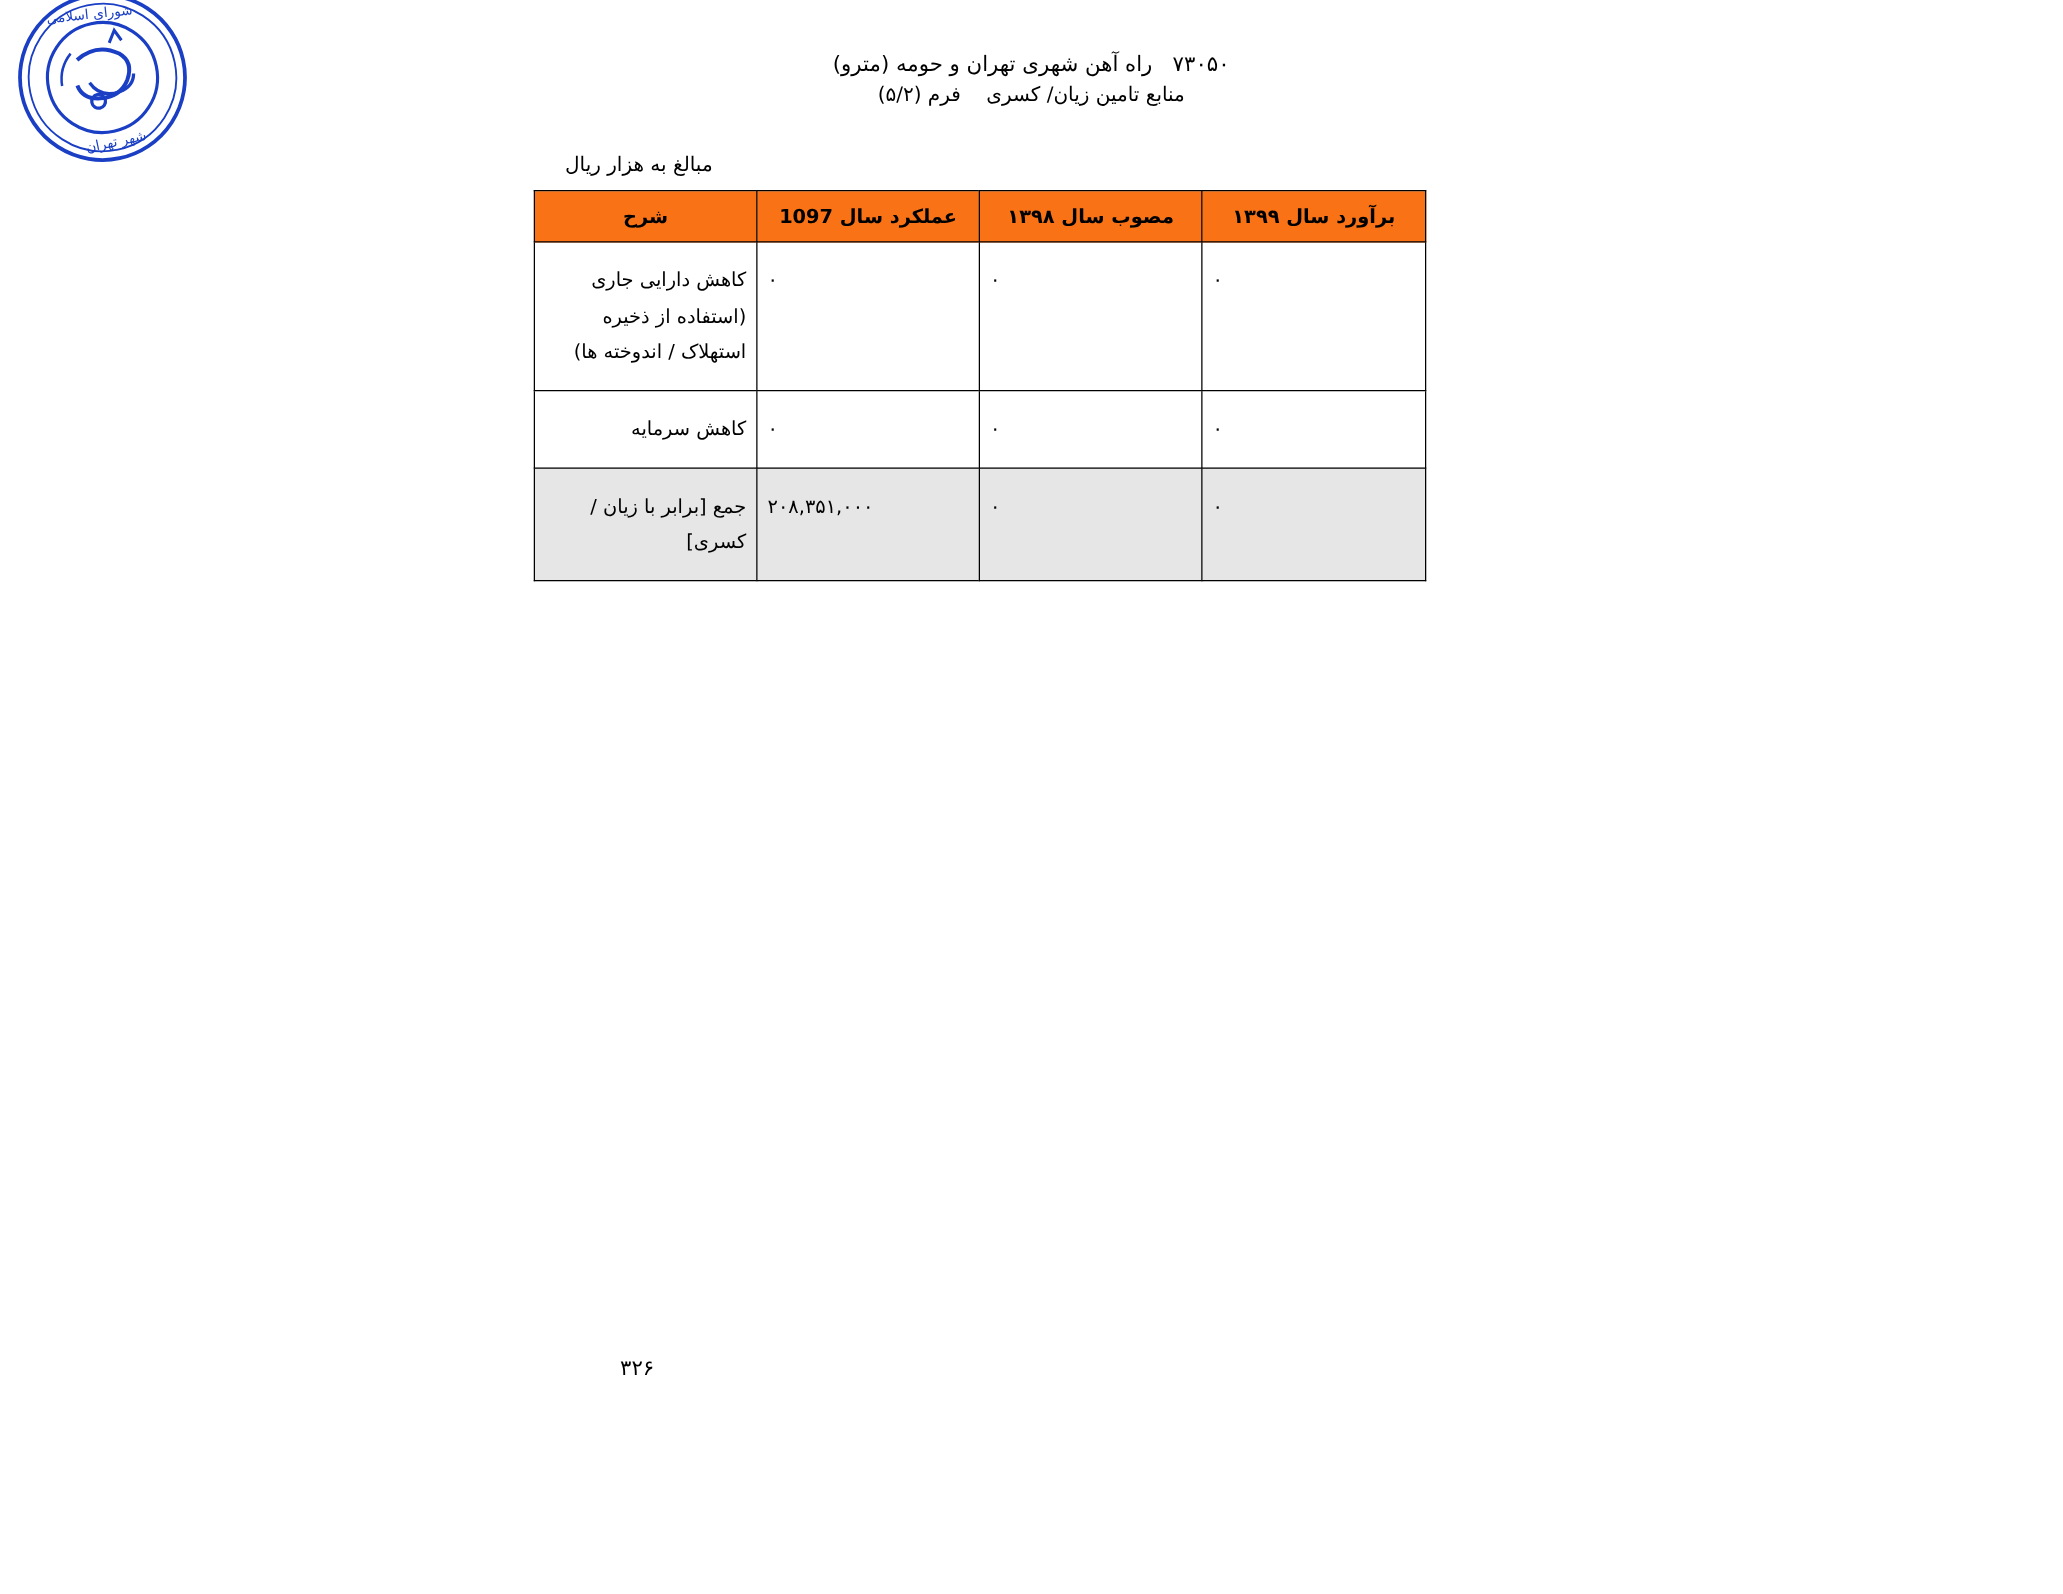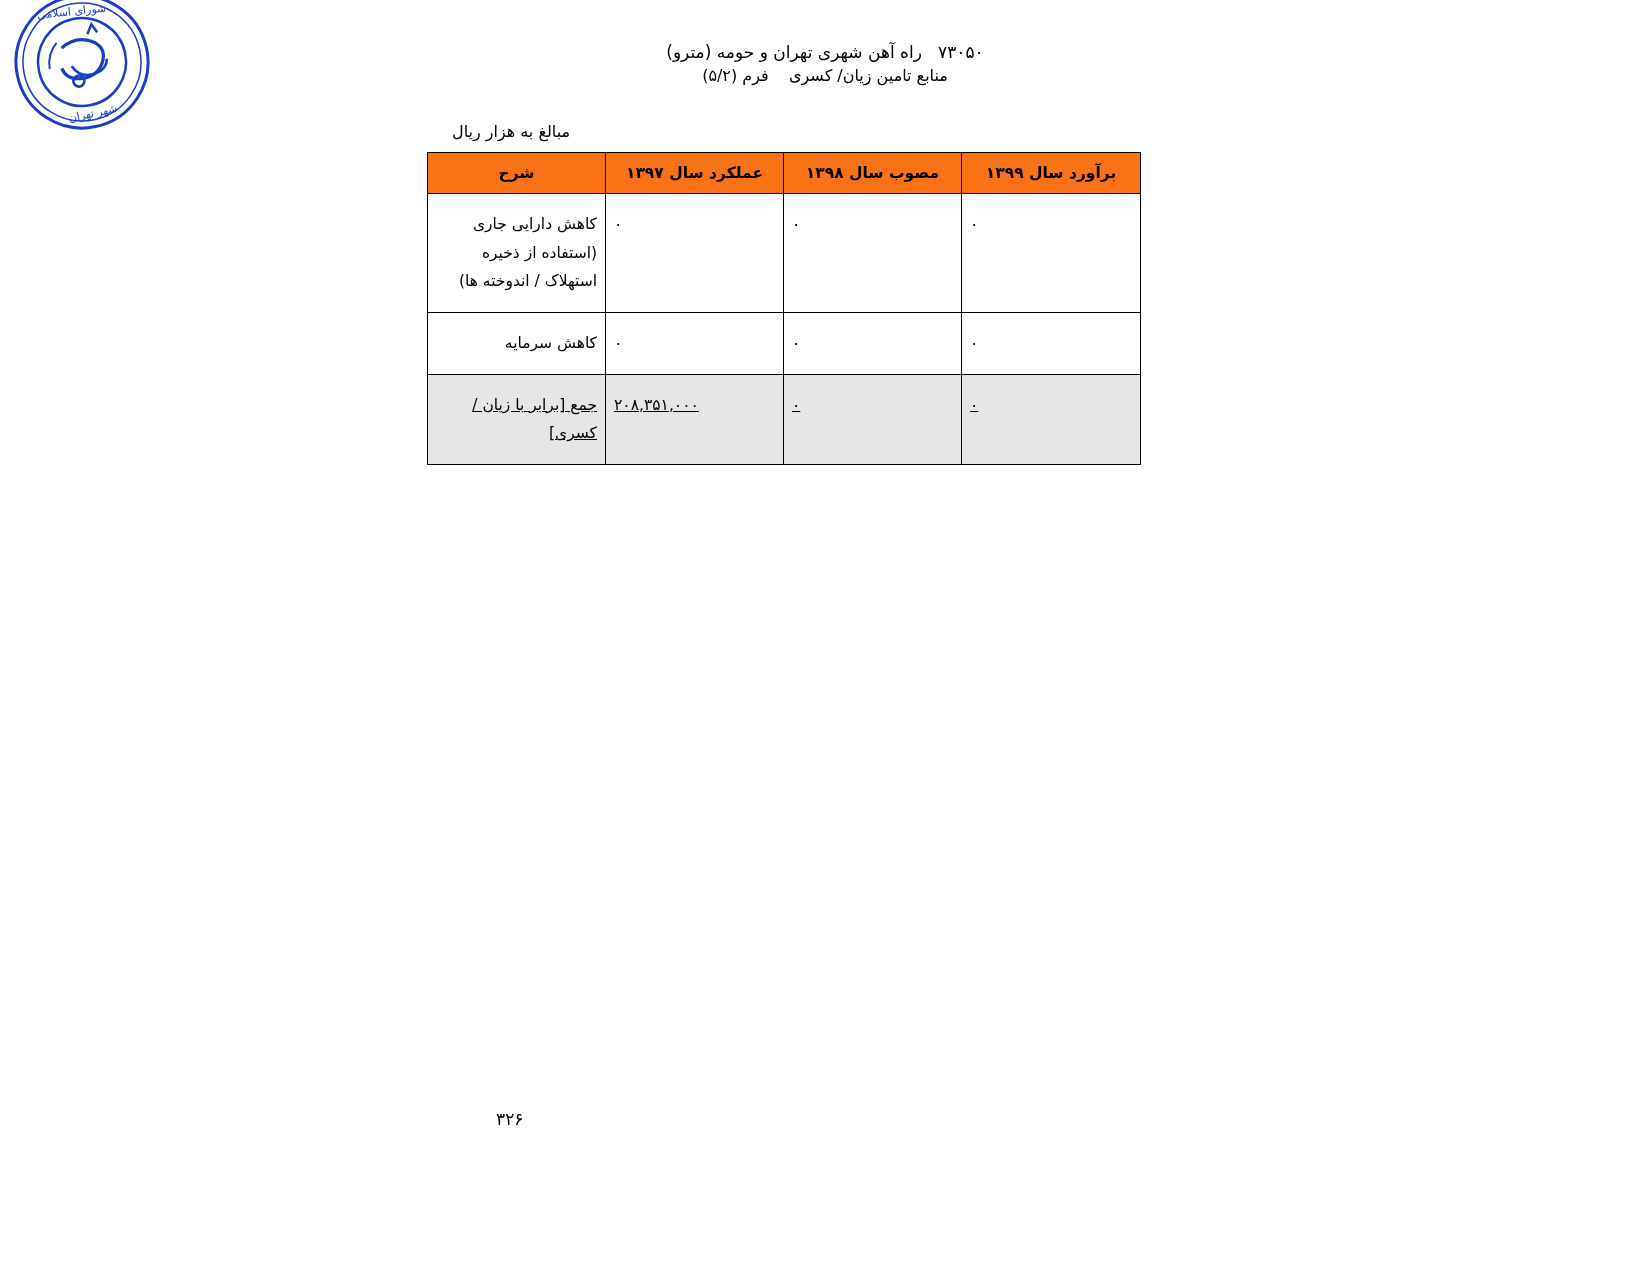--- a/index.html
+++ b/index.html
@@ -97,26 +97,26 @@
   td.num {
     text-align: left;
     line-height: 1.85;
     padding-left: 12px;
   }
   tr.total td {
     background: #e6e6e6;
   }
   tr.row-tall td { height: 74px; }
   tr.row-short td { height: 24px; }
-  tr.total td { height: 50px; text-decoration: underline; }
+  tr.total td { height: 50px; }
 
   
   .page-number {
     position: absolute;
-    top: 1109px;
+    top: 1085px;
     left: 496px;
     font-size: 17px;
     direction: rtl;
   }
 </style>
 </head>
 <body>
 
 <div class="seal">
   <svg width="155" height="150" viewBox="0 0 155 150" xmlns="http://www.w3.org/2000/svg">
@@ -147,21 +147,21 @@
     <colgroup>
       <col class="col-y1399">
       <col class="col-y1398">
       <col class="col-y1397">
       <col class="col-desc">
     </colgroup>
     <thead>
       <tr>
         <th>برآورد سال ۱۳۹۹</th>
         <th>مصوب سال ۱۳۹۸</th>
-        <th>عملکرد سال ۱۳۹۷</th>
+        <th>عملکرد سال 1097</th>
         <th>شرح</th>
       </tr>
     </thead>
     <tbody>
       <tr class="row-tall">
         <td class="num">۰</td>
         <td class="num">۰</td>
         <td class="num">۰</td>
         <td class="desc">کاهش دارایی جاری (استفاده از ذخیره استهلاک / اندوخته ها)</td>
       </tr>

